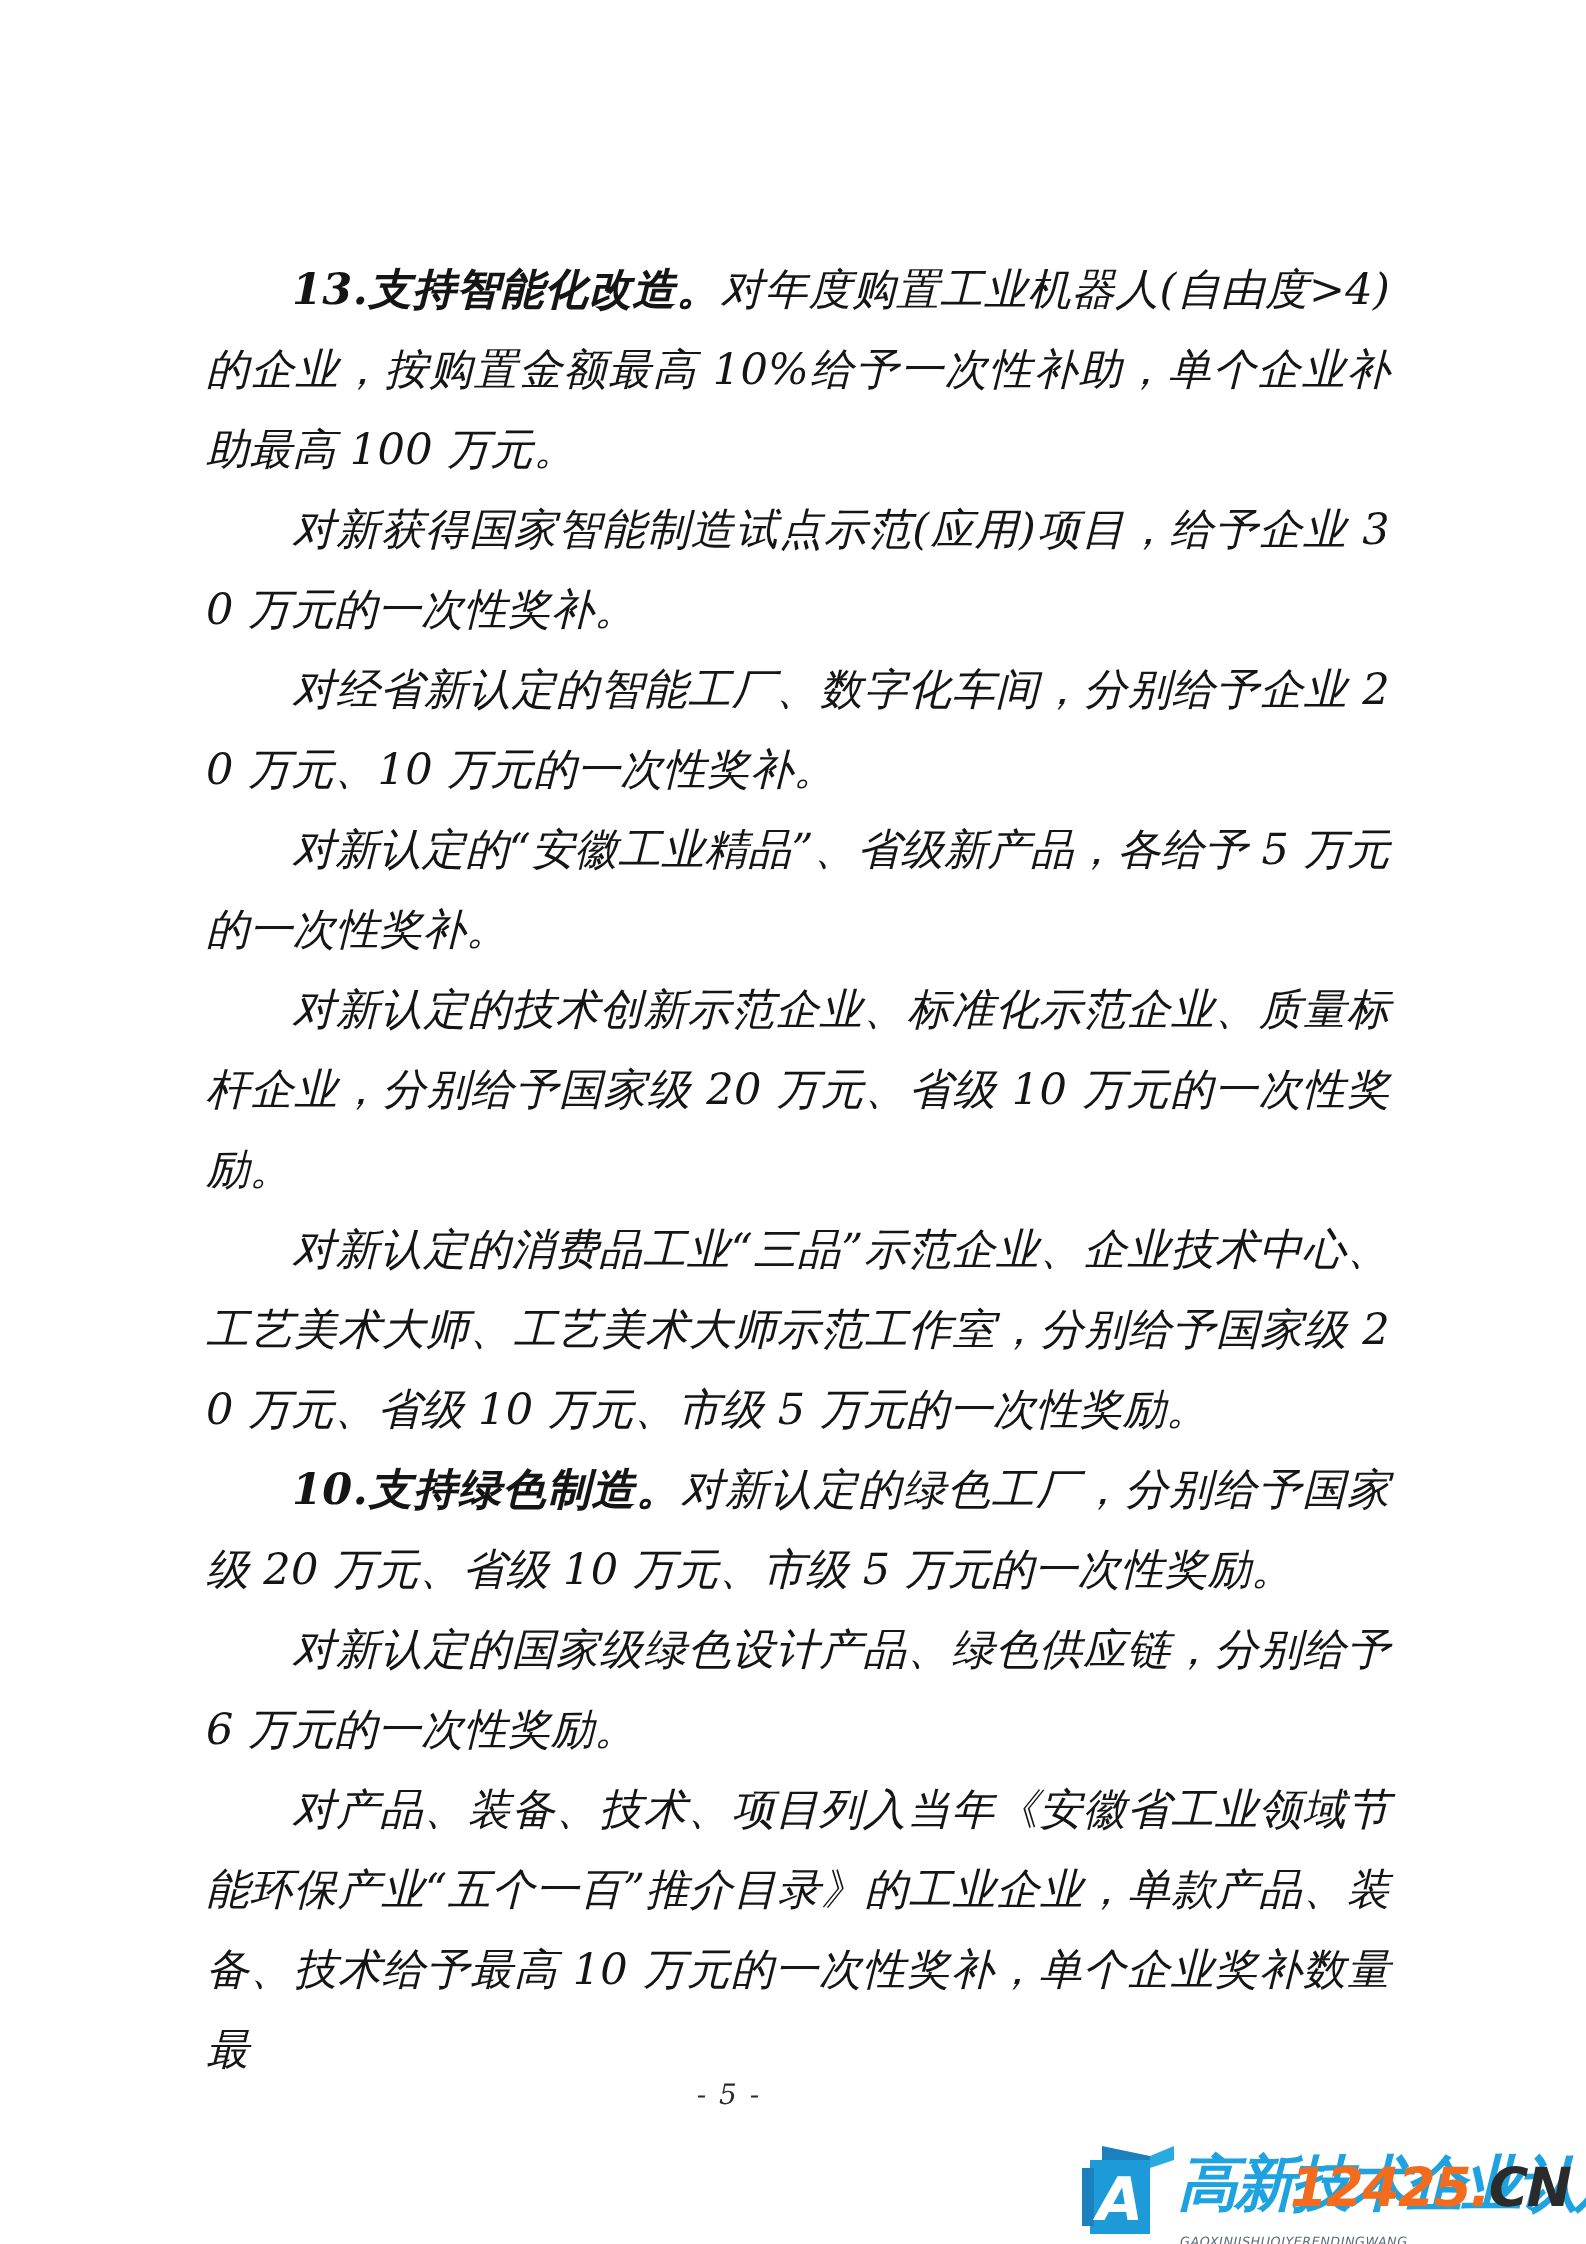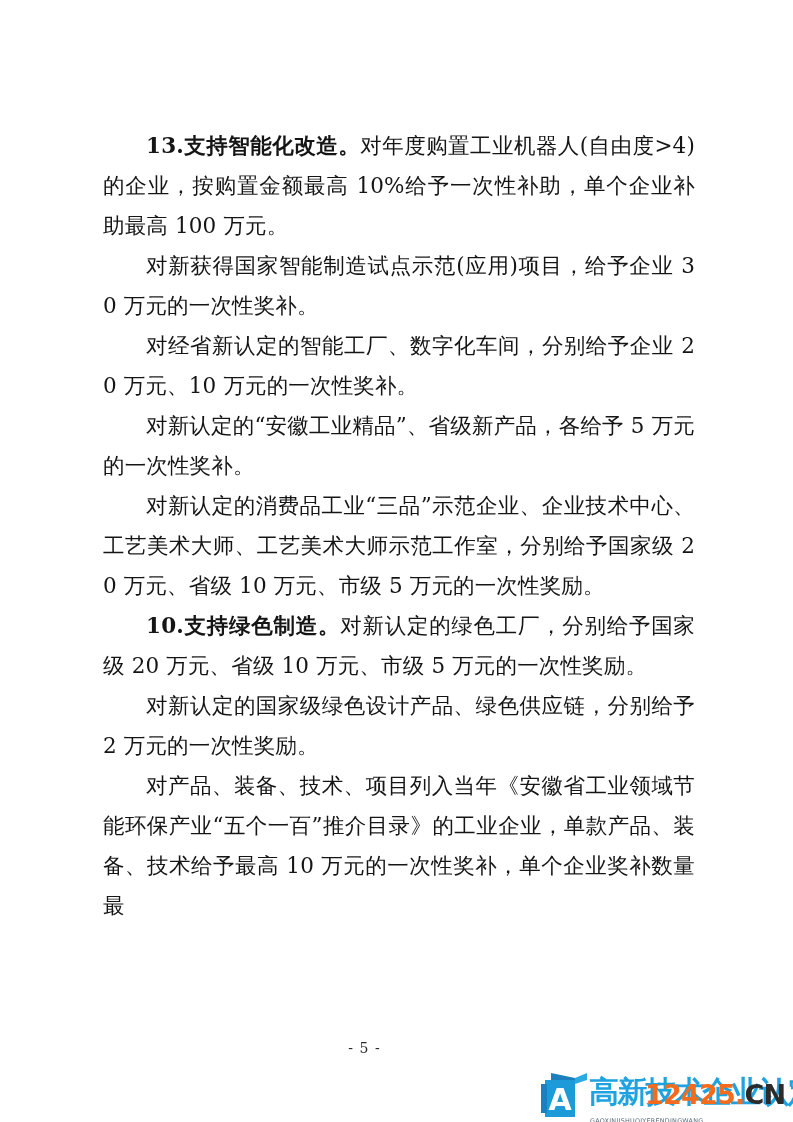--- a/index.html
+++ b/index.html
@@ -15,20 +15,21 @@
     font-family: "DejaVu Serif", "Liberation Serif", serif;
     color: #1a1a1a;
   }
 
   .page {
     position: absolute;
     inset: 0;
     width: 729px;
     height: 1122px;
     background: #ffffff;
+    font-style: italic;
   }
 
   
   .content {
     position: absolute;
     left: 103px;
     top: 126px;
     width: 592px;
   }
 
@@ -133,31 +134,34 @@
 
     <p class="para">
       <span>对经省新认定的智能工厂、数字化车间，分别给予企业 20 万元、10 万元的一次性奖补。</span>
     </p>
 
 
     <p class="para">
       <span>对新认定的“安徽工业精品”、省级新产品，各给予 5 万元的一次性奖补。</span>
     </p>
 
+    <p class="para">
+      <span>对新认定的技术创新示范企业、标准化示范企业、质量标杆企业，分别给予国家级 20 万元、省级 10 万元的一次性奖励。</span>
+    </p>
 
     <p class="para">
       <span>对新认定的消费品工业“三品”示范企业、企业技术中心、工艺美术大师、工艺美术大师示范工作室，分别给予国家级 20 万元、省级 10 万元、市级 5 万元的一次性奖励。</span>
     </p>
 
     <p class="para">
       <span class="lead">10.支持绿色制造。</span><span>对新认定的绿色工厂，分别给予国家级 20 万元、省级 10 万元、市级 5 万元的一次性奖励。</span>
     </p>
 
     <p class="para">
-      <span>对新认定的国家级绿色设计产品、绿色供应链，分别给予 2 万元的一次性奖励。</span>
+      <span>对新认定的国家级绿色设计产品、绿色供应链，分别给予 6 万元的一次性奖励。</span>
     </p>
 
     <p class="para">
       <span>对产品、装备、技术、项目列入当年《安徽省工业领域节能环保产业“五个一百”推介目录》的工业企业，单款产品、装备、技术给予最高 10 万元的一次性奖补，单个企业奖补数量最</span>
     </p>
 
   </div>
 
   <div class="page-number">- 5 -</div>
 

